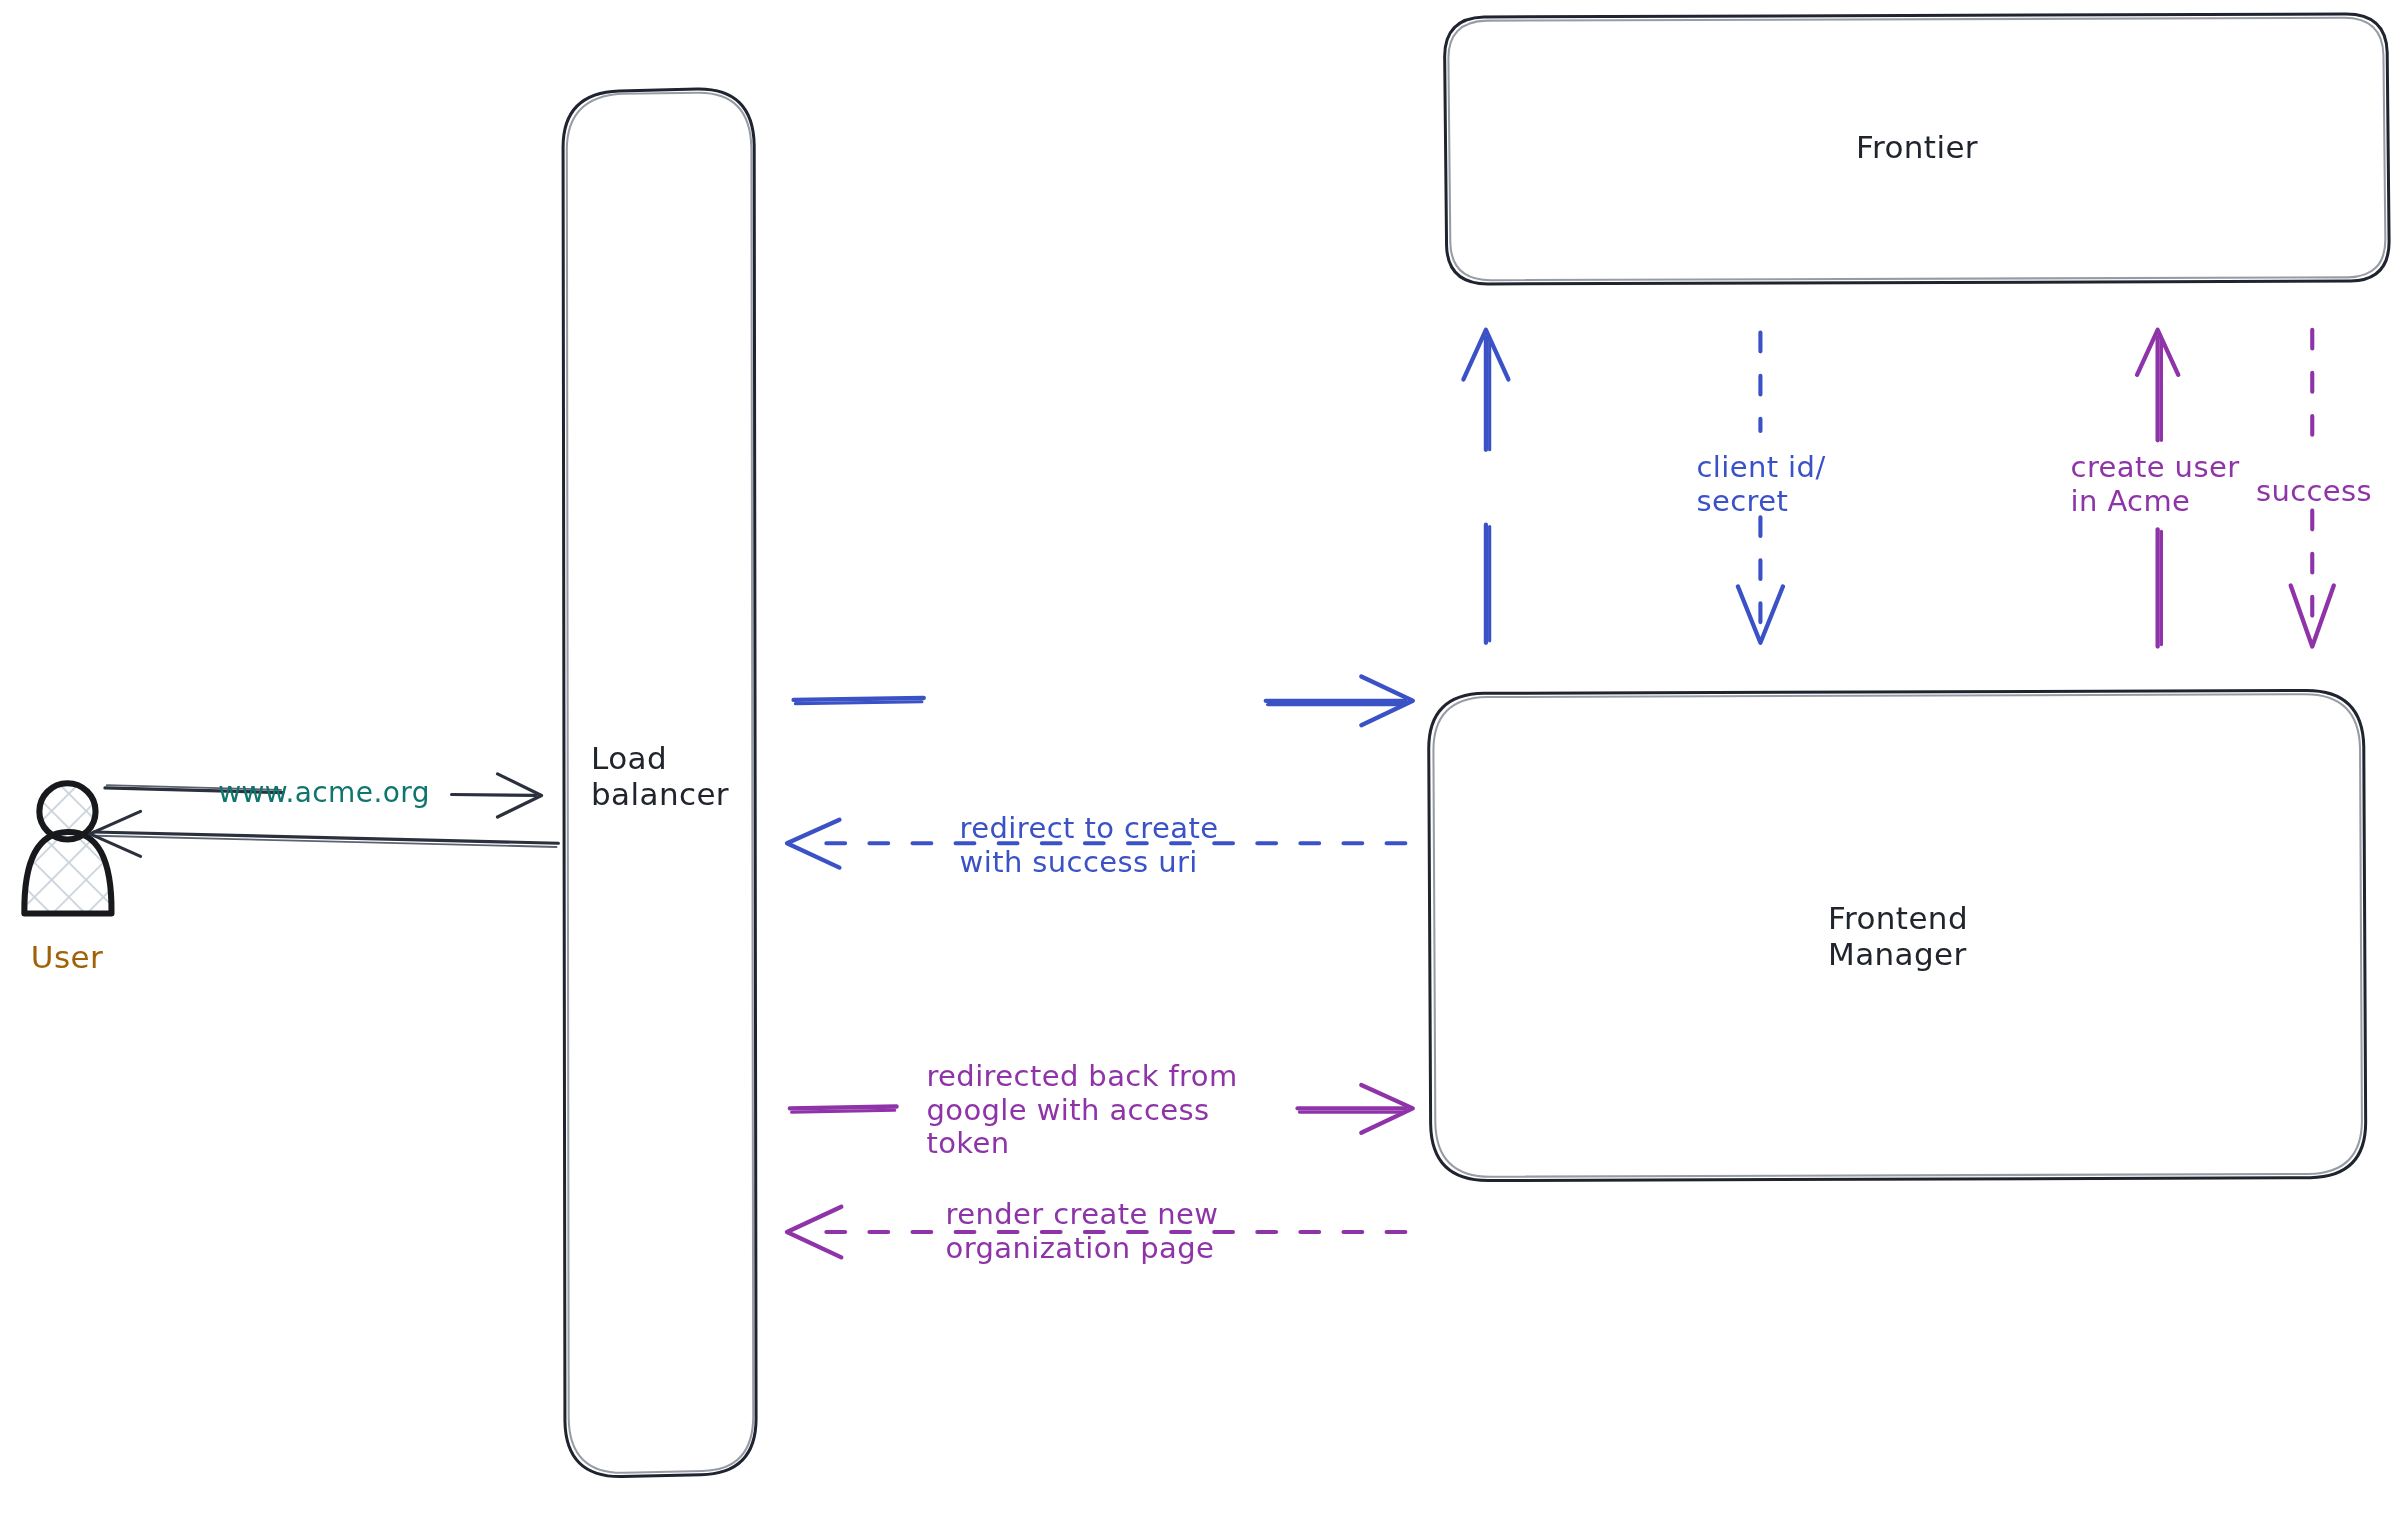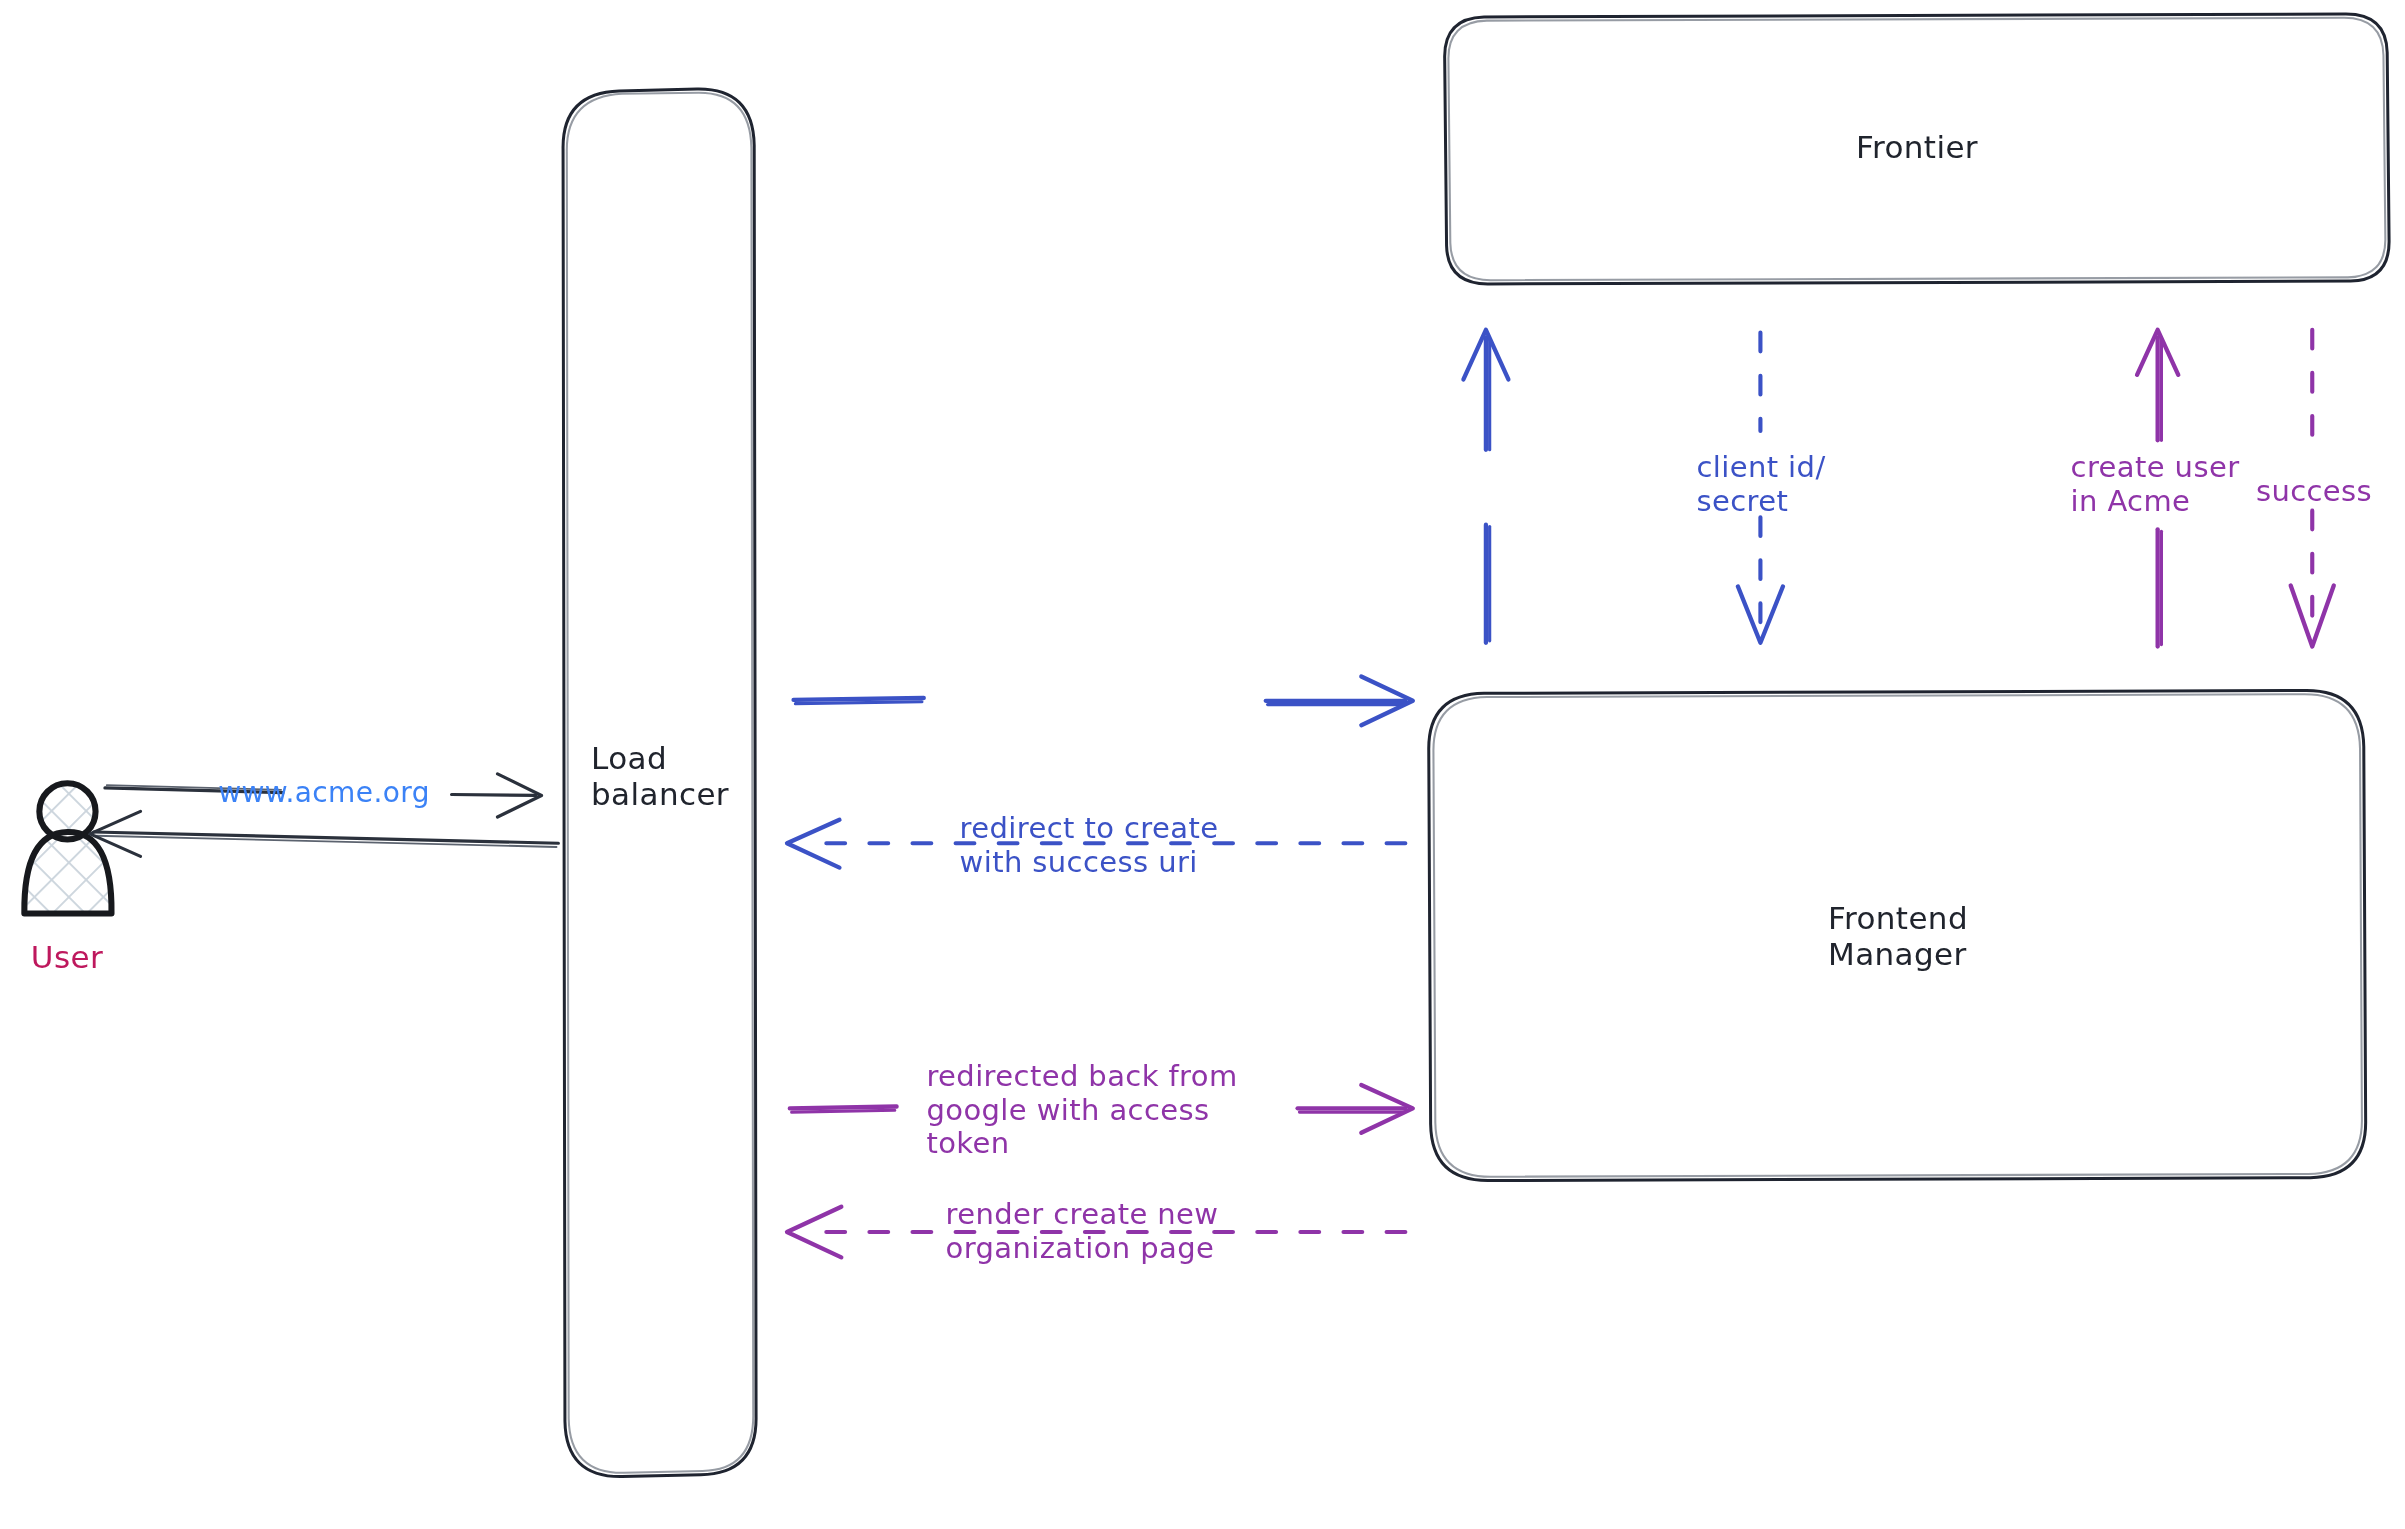--- a/index.html
+++ b/index.html
@@ -130,25 +130,25 @@
   }
   .node-title {
     font-size: 31px;
     color: #20242d;
   }
   .edge-label {
     font-size: 29px;
   }
   .actor-label {
     font-size: 31px;
-    color: #be185d;
+    color: #a16207;
   }
   .url-label {
     font-size: 28px;
-    color: #3b82f6;
+    color: #0f766e;
   }
   .centered {
     transform: translate(-50%, -50%);
   }
 </style>
 </head>
 <body>
 
 <div id="diagram-root">
 

